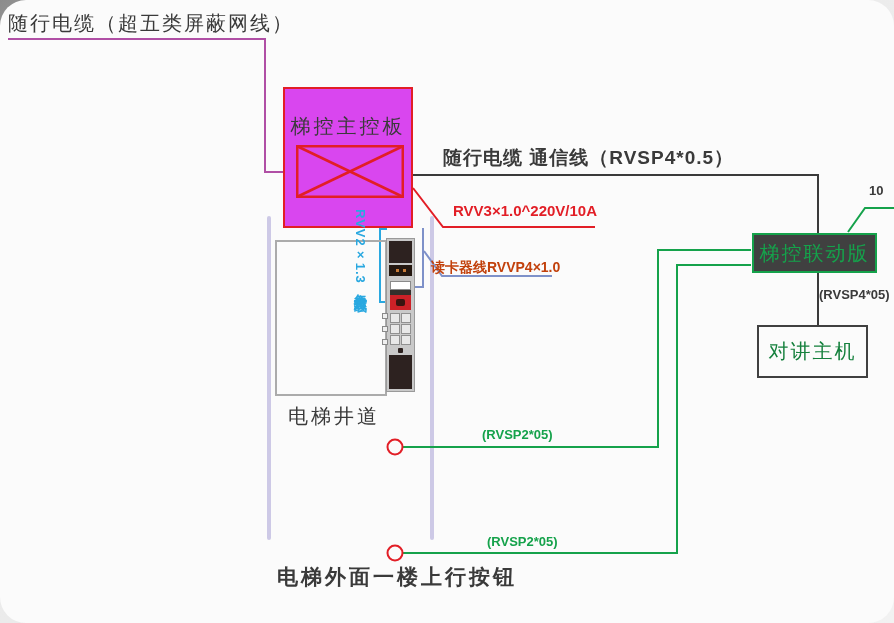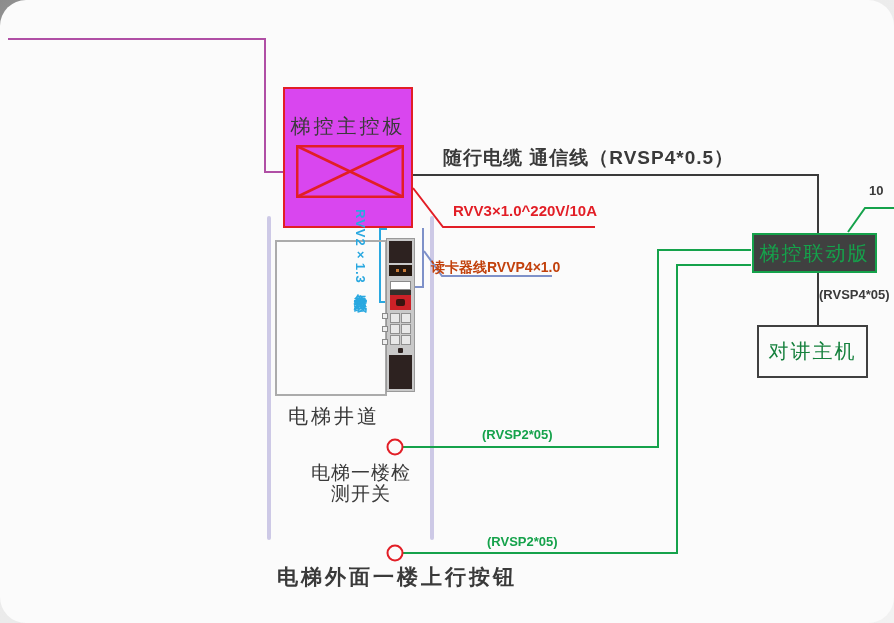--- a/index.html
+++ b/index.html
@@ -131,28 +131,25 @@
   </div>
 
   <div class="box" id="linkage-board">
     <span class="t">梯控联动版</span>
   </div>
 
   <div class="box" id="intercom">
     <span class="t">对讲主机</span>
   </div>
 
+  <div class="lbl" id="traveling-cable-label">随行电缆（超五类屏蔽网线）</div>
   <div class="lbl" id="comm-line-label">随行电缆 通信线（RVSP4*0.5）</div>
   <div class="lbl" id="power-line-label">RVV3×1.0^220V/10A</div>
   <div class="lbl" id="reader-line-label">读卡器线RVVP4×1.0</div>
   <div class="lbl" id="button-wire-label">RVV2×1.3每个按钮二芯线</div>
   <div class="lbl" id="shaft-label">电梯井道</div>
-  <div class="lbl" id="switch-label">
-    <div>电梯一楼检</div>
-    <div>测开关</div>
-  </div>
   <div class="lbl" id="up-button-label">电梯外面一楼上行按钮</div>
   <div class="lbl" id="switch-cable-label">(RVSP2*05)</div>
   <div class="lbl" id="button-cable-label">(RVSP2*05)</div>
   <div class="lbl" id="port-number-label">10</div>
   <div class="lbl" id="linkage-cable-label">(RVSP4*05)</div>
 
 </div>
 
 </body></html>

